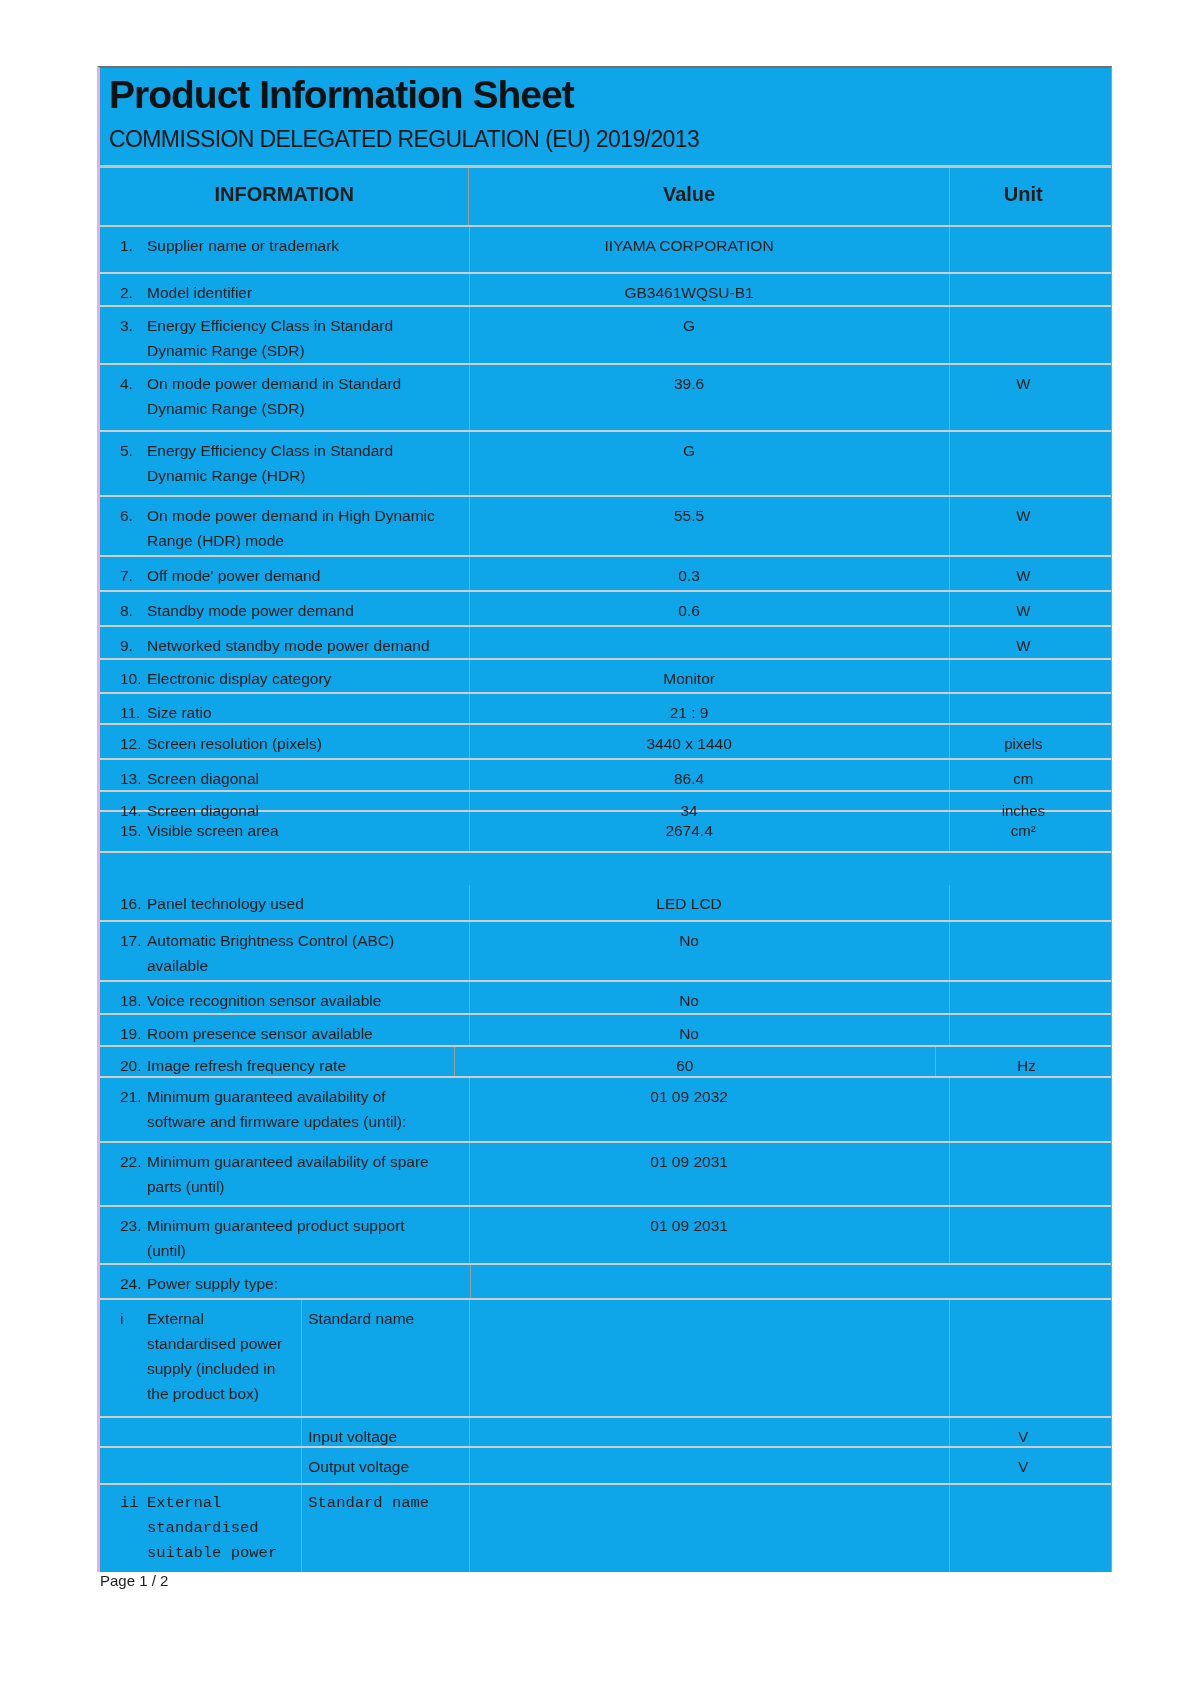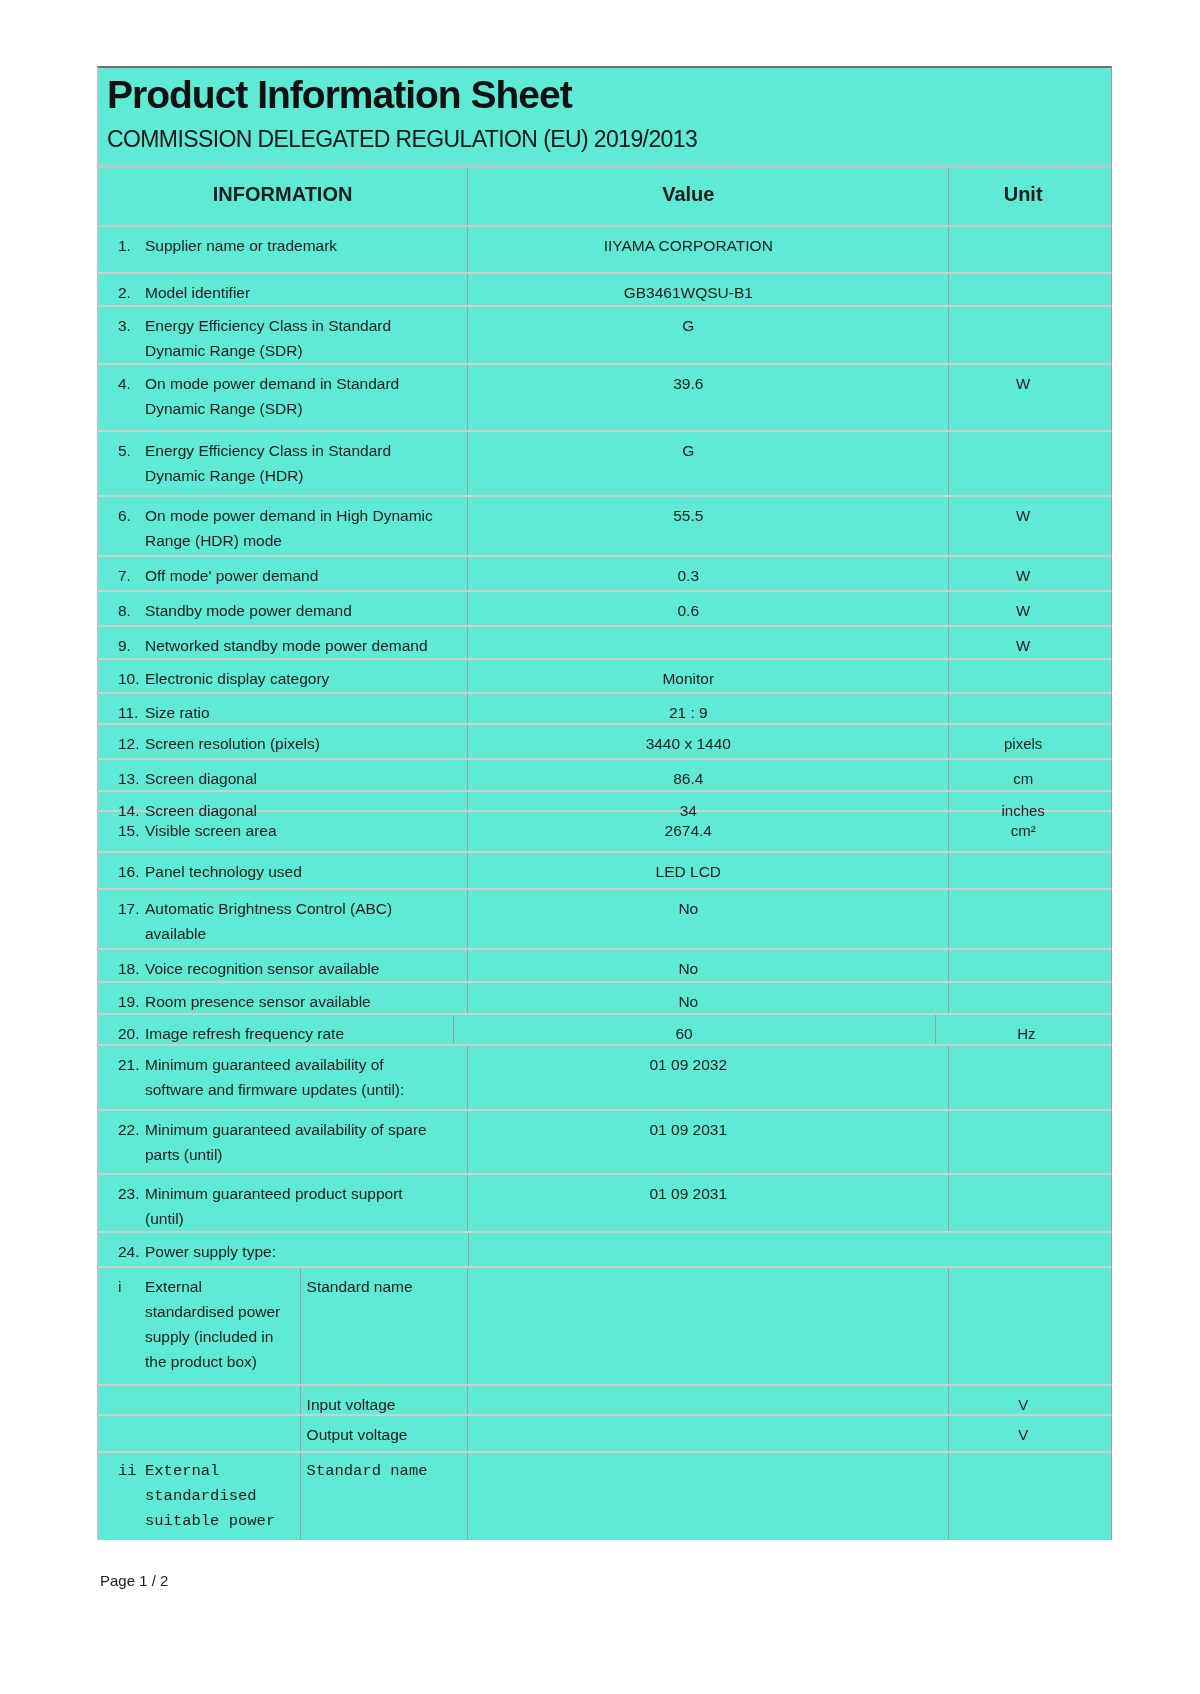--- a/index.html
+++ b/index.html
@@ -20,23 +20,23 @@
     inset: 0;
     filter: blur(0.3px);
   }
   .sheet {
     position: absolute;
     left: 97px;
     top: 66px;
     width: 1015px;
     box-sizing: border-box;
     border-top: 2px solid #6f6f6f;
-    border-left: 1px solid #f9a8d4;
-    border-right: 1px solid #9d9d9d;
-    background: #5eead4;
+    border-left: 3px solid #f9a8d4;
+    border-right: 1px solid #9d9d9d;
+    background: #0ea5e9;
   }
   .title-block {
     height: 97px;
     box-sizing: border-box;
     padding: 5px 0 0 9px;
   }
   .doc-title {
     margin: 0;
     font-size: 39px;
     font-weight: bold;
@@ -260,21 +260,21 @@
             <div class="cell c-unit">inches</div>
           </div>
           <div class="trow" style="height: 41px;">
             <div class="cell c-label">
               <span class="num">15.</span>
               <span class="lbl">Visible screen area</span>
             </div>
             <div class="cell c-value">2674.4</div>
             <div class="cell c-unit">cm²</div>
           </div>
-          <div class="trow" style="height: 37px;">
+          <div class="trow" style="height: 37px; margin-top: 32px;">
             <div class="cell c-label">
               <span class="num">16.</span>
               <span class="lbl">Panel technology used</span>
             </div>
             <div class="cell c-value">LED LCD</div>
             <div class="cell c-unit"></div>
           </div>
           <div class="trow" style="height: 60px; justify-content: flex-end;">
             <div class="cell c-label">
               <span class="num">17.</span>

